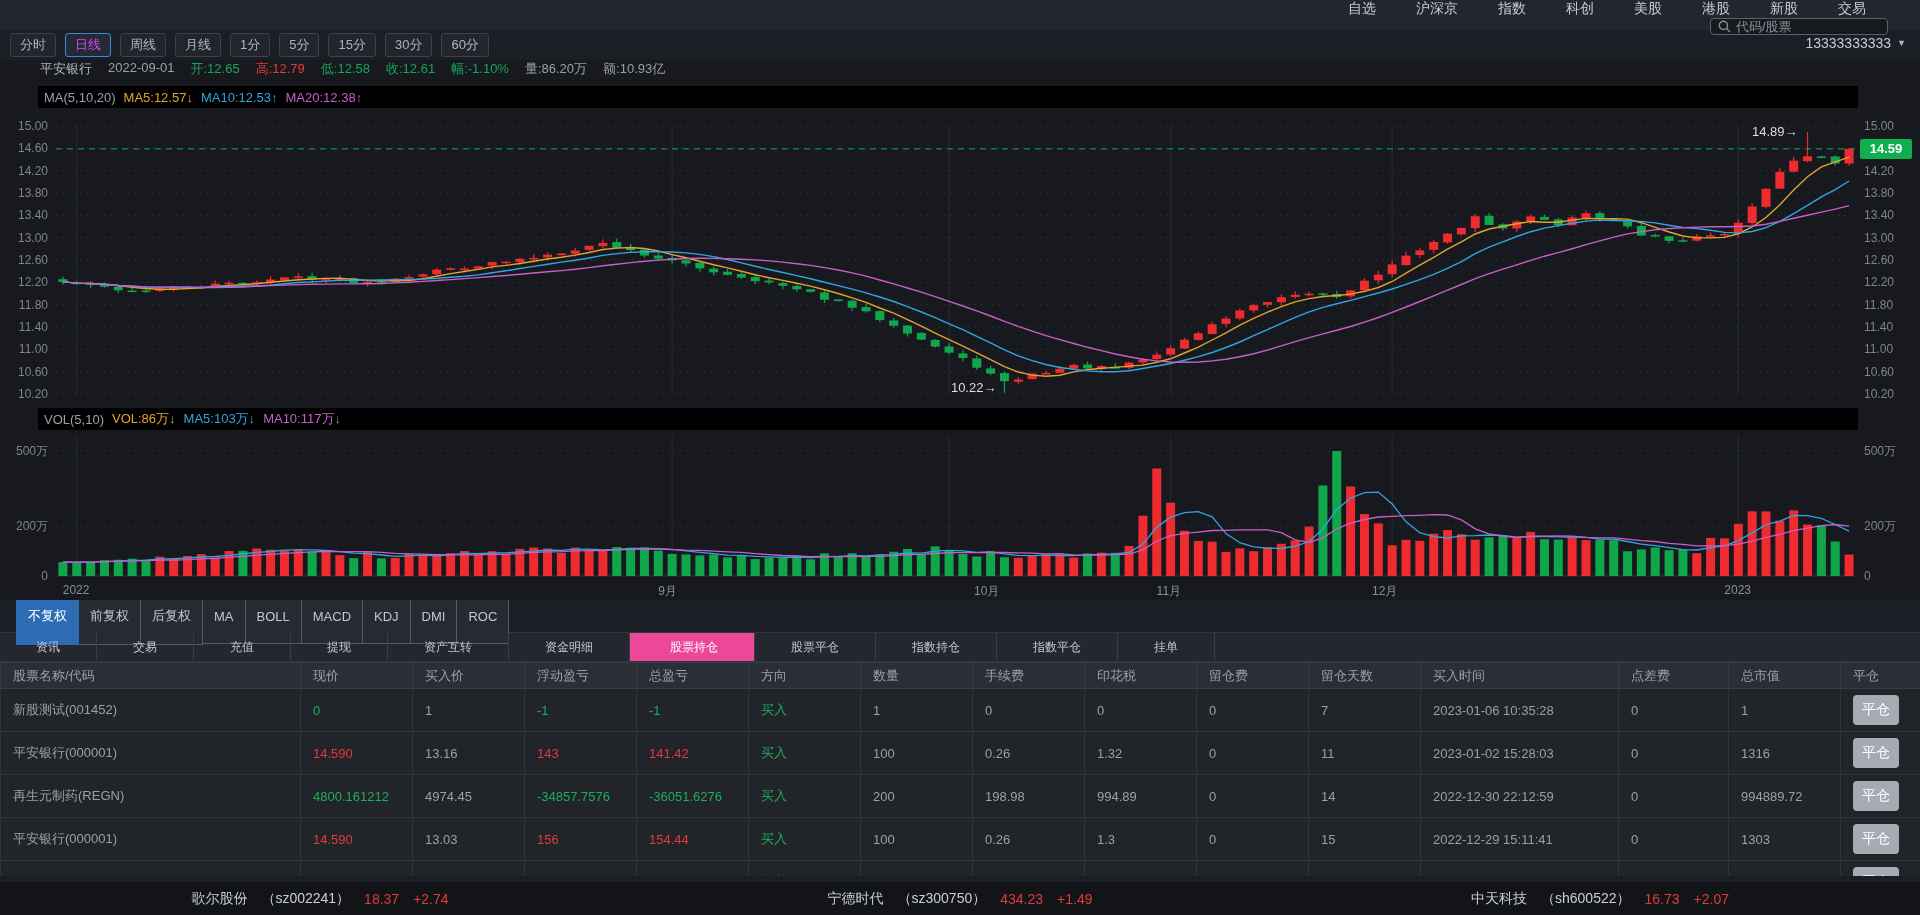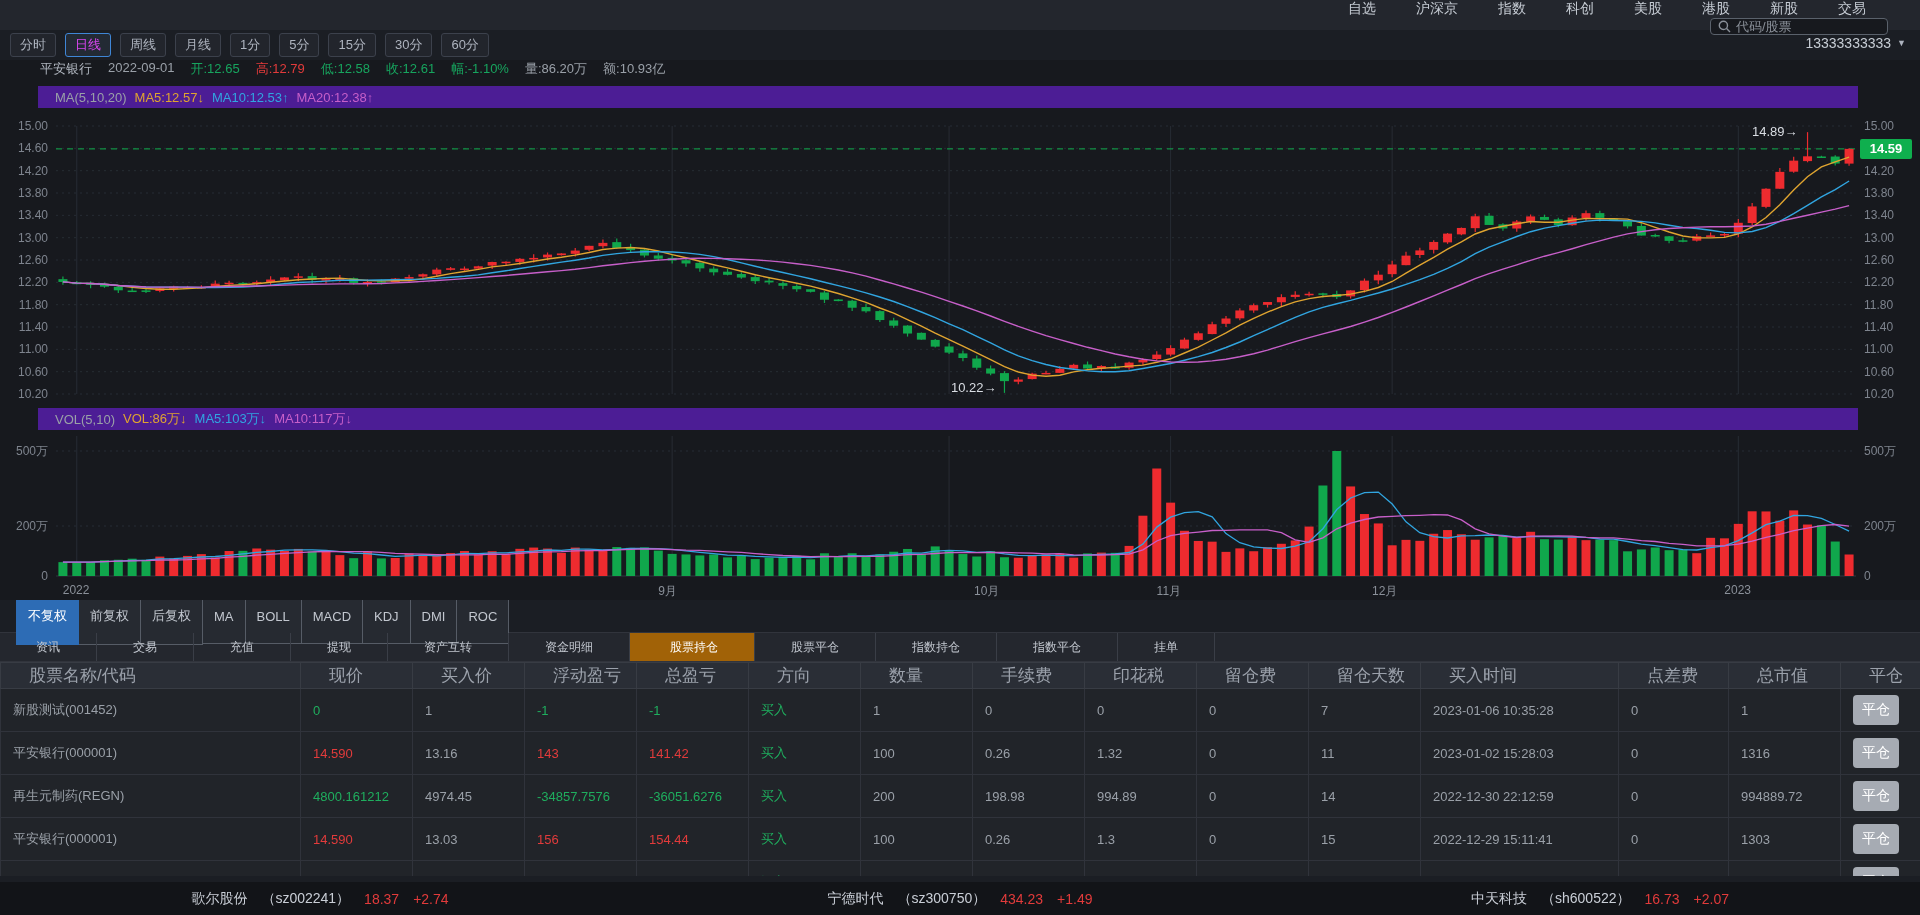--- a/index.html
+++ b/index.html
@@ -24,46 +24,46 @@
   .pbtn { min-width:36px; padding:2px 9px; border:1px solid #3c414c; border-radius:3px; color:#aeb4bf;
           font-size:13px; text-align:center; background:#22252c; cursor:pointer; white-space:nowrap; }
   .pbtn.active { border-color:#3f86d6; color:#d946ef; background:#232a34; }
 
   
   .chart-region { background:#17191e; position:relative; }
   .infobar { height:26px; display:flex; align-items:flex-start; padding-left:40px; gap:16px; font-size:13px; }
   .infobar .stock-name { color:#b0b6bf; }
   .infobar .date { color:#9aa0a8; }
   .f-green { color:#17a45e; } .f-red { color:#e23b3b; } .f-gray { color:#9aa0a8; }
-  .strip { height:22px; background:#4c1d95; margin:0 62px 0 38px; display:flex; align-items:center; gap:8px;
-           font-size:13px; padding-left:17px; }
+  .strip { height:22px; background:#000000; margin:0 62px 0 38px; display:flex; align-items:center; gap:8px;
+           font-size:13px; padding-left:6px; }
   .strip .prefix { color:#9aa0a8; }
   .t-ma5 { color:#dfa430; } .t-ma10 { color:#31a5e0; } .t-ma20 { color:#c75fc9; }
   svg { display:block; }
   .xaxis { position:relative; height:18px; }
   .xaxis span { position:absolute; top:1px; color:#8a9099; font-size:12px; }
 
   
   .ind-tabs { height:32px; display:flex; align-items:center; padding-left:16px; background:#1b1e24; }
   .itab { padding:19px 11px; border:1px solid #565c66; border-left-width:0; color:#c2c7cf; font-size:13px;
           background:#262a31; cursor:pointer; white-space:nowrap; }
   .itab:first-child { border-left-width:1px; }
   .itab.active { background:#2d6cb5; border-color:#2d6cb5; color:#fff; }
 
   
   .func-tabs { height:30px; display:flex; align-items:stretch; background:#24272e; border-top:1px solid #31343c; border-bottom:1px solid #31343c; }
   .ftab { padding:0 36px; display:flex; align-items:center; color:#c2c7cf; font-size:12px;
           border-right:1px solid #3a3e47; cursor:pointer; white-space:nowrap; }
-  .ftab.active { background:#a16207; color:#ffffff;padding-left:40px; }
+  .ftab.active { background:#ec4899; color:#ffffff;padding-left:40px; }
 
   
   .table-wrap { height:214px; overflow:hidden; background:#1e2127; }
   table { width:1920px; border-collapse:collapse; table-layout:fixed; }
-  th { height:26px; background:#2a2e36; color:#9ba1ab; font-weight:normal; font-size:17px; text-align:left;
-       padding-left:28px; border:1px solid #383c44; white-space:nowrap; overflow:hidden; }
+  th { height:26px; background:#2a2e36; color:#9ba1ab; font-weight:normal; font-size:13px; text-align:left;
+       padding-left:12px; border:1px solid #383c44; white-space:nowrap; overflow:hidden; }
   td { height:43px; background:#212429; color:#9aa0a8; font-size:13px; padding-left:12px;
        border:1px solid #30333b; white-space:nowrap; overflow:hidden; }
   .c-dim { color:#9aa0a8; } .c-red { color:#e23b3b; } .c-green { color:#1fae5e; }
   .close-btn { width:46px; height:30px; background:#a6abb3; color:#fff; border:none; border-radius:4px;
                font-size:14px; cursor:pointer; font-family:inherit; }
   td.btn-cell { text-align:left; }
 
   
   .ticker { position:absolute; left:0; bottom:0; width:1920px; height:33px; background:#121418;
             display:flex; align-items:center; }

